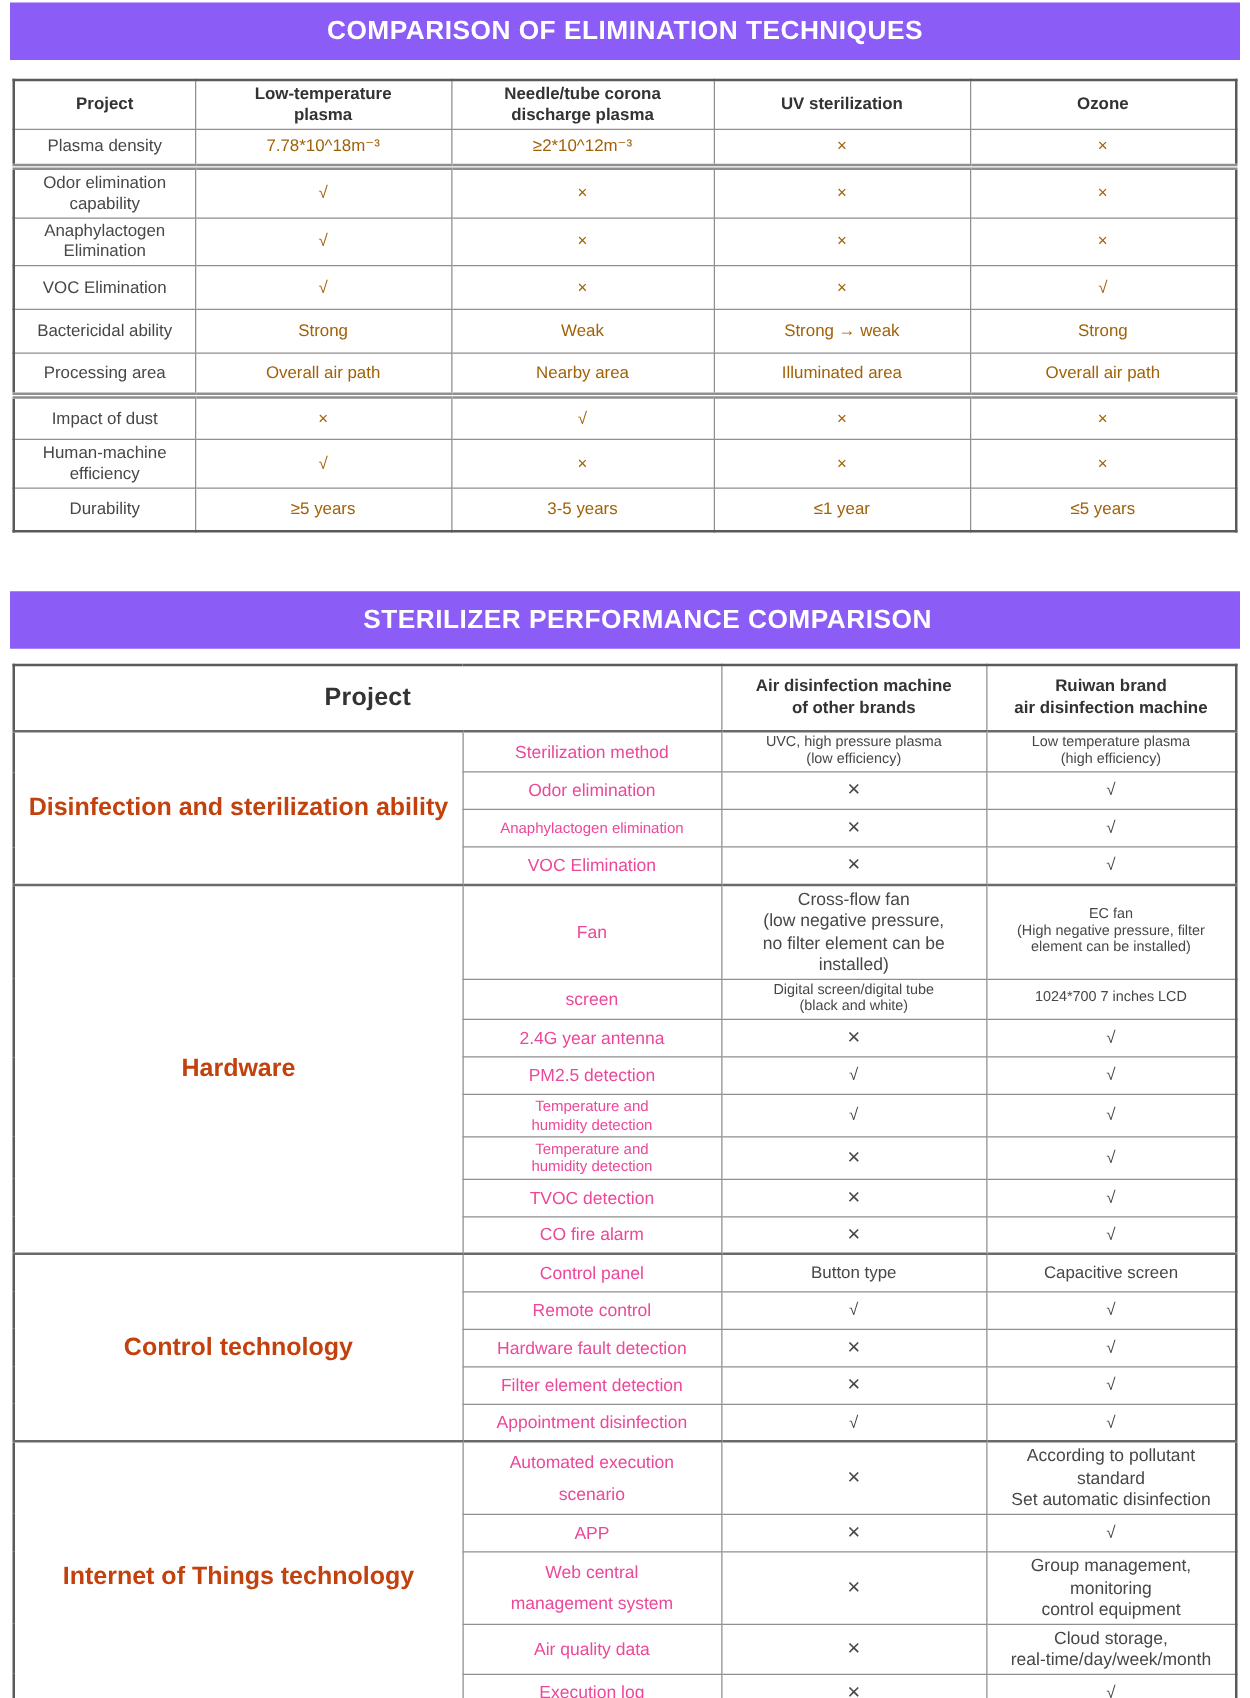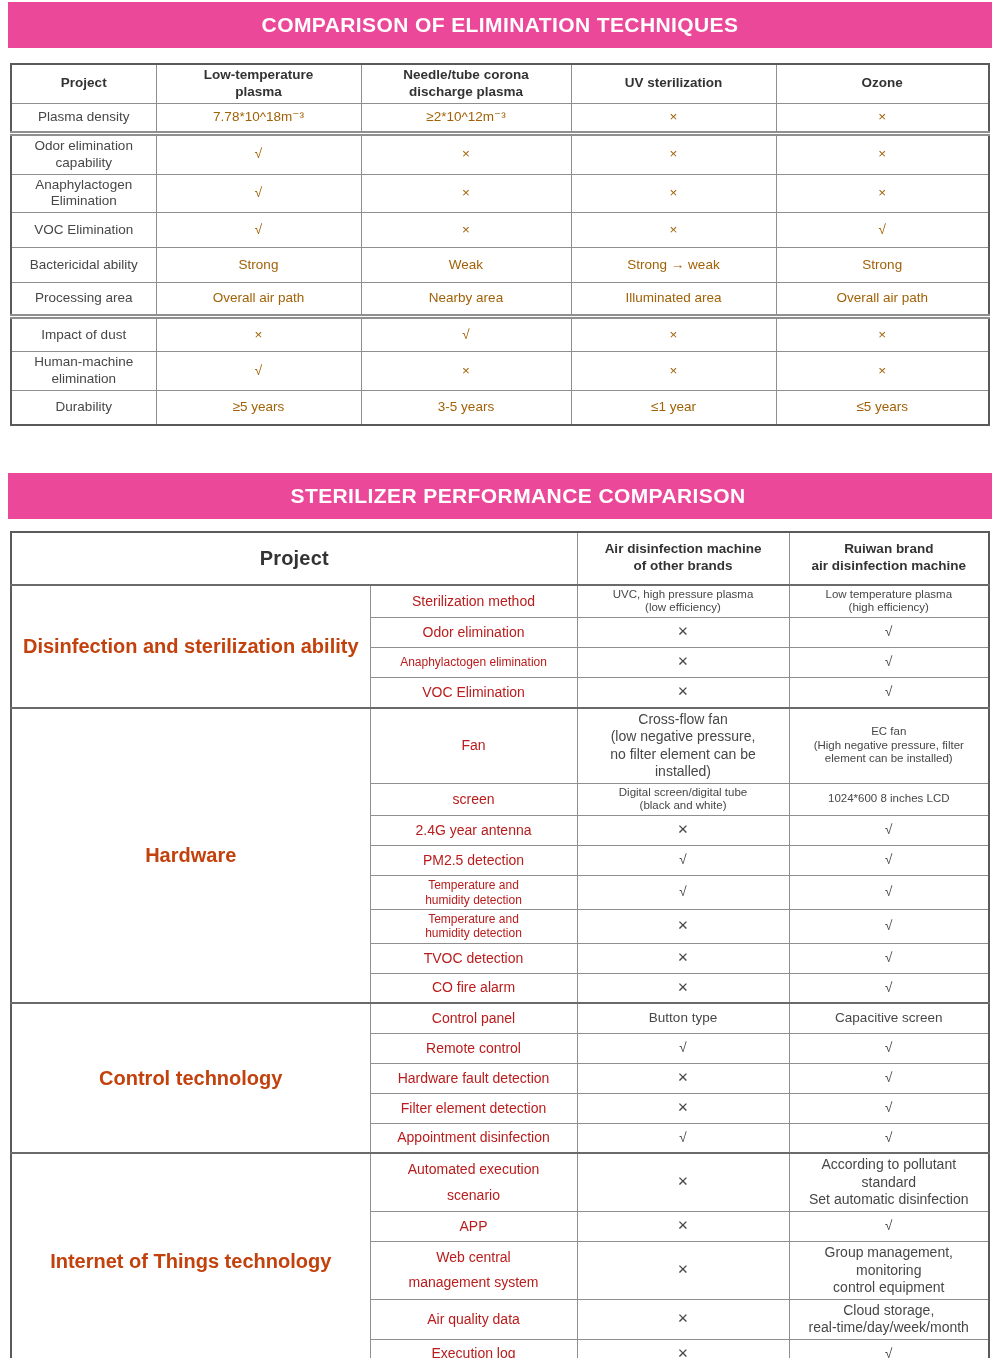--- a/index.html
+++ b/index.html
@@ -5,21 +5,21 @@
   html,body { margin:0; padding:0; background:#ffffff; }
   body {
     width:1000px;
     font-family:"Liberation Sans","DejaVu Sans",sans-serif;
     color:#434343;
     -webkit-font-smoothing:antialiased;
   }
   .banner {
     margin:0 8px;
     height:46px;
-    background:#ec4899;
+    background:#8b5cf6;
     color:#ffffff;
     font-weight:bold;
     font-size:21px;
     letter-spacing:0.4px;
     display:flex;
     align-items:center;
     justify-content:center;
   }
   .banner-1 { margin-top:2px; }
   .banner-2 { margin-top:47px;padding-left:36px; }
@@ -56,21 +56,21 @@
   .t1 { font-size:13.5px; }
   .t1 thead th { font-weight:bold; color:#333333; }
   .t1 tbody th { font-weight:normal; color:#474747; }
   .t1 td { color:#a16207; }
   .row-sep th, .row-sep td { border-top:5px double #8f8f8f; }
 
   
   .t2 thead th { font-weight:bold; color:#333333; font-size:13.5px; }
   .t2 .project-h { font-size:20px; letter-spacing:0.2px; }
   .t2 .grp { font-weight:bold; font-size:20px; color:#c2410c; }
-  .t2 .item { font-size:14px; color:#b91c1c; }
+  .t2 .item { font-size:14px; color:#ec4899; }
   .t2 .item.sm { font-size:12px; line-height:1.2; }
   .t2 td { font-size:13.5px; color:#474747; }
   .t2 td.sm { font-size:11.5px; line-height:1.2; }
   .t2 td.xs { font-size:14px; line-height:1.25; }
   .lh-loose { line-height:1.8; }
   .g-start th, .g-start td { border-top:2px solid #6a6a6a; }
 </style>
 </head>
 <body>
 
@@ -139,21 +139,21 @@
       <td>Overall air path</td>
     </tr>
     <tr class="rh35 row-sep">
       <th>Impact of dust</th>
       <td>×</td>
       <td>√</td>
       <td>×</td>
       <td>×</td>
     </tr>
     <tr class="rh35">
-      <th>Human-machine elimination</th>
+      <th>Human-machine efficiency</th>
       <td>√</td>
       <td>×</td>
       <td>×</td>
       <td>×</td>
     </tr>
     <tr class="rh34">
       <th>Durability</th>
       <td>≥5 years</td>
       <td>3-5 years</td>
       <td>≤1 year</td>
@@ -213,21 +213,21 @@
 (low negative pressure,
 no filter element can be installed)</td>
       <td class="sm">EC fan
 (High negative pressure, filter
 element can be installed)</td>
     </tr>
     <tr class="rh30">
       <th class="item">screen</th>
       <td class="sm">Digital screen/digital tube
 (black and white)</td>
-      <td class="sm">1024*600  8 inches LCD</td>
+      <td class="sm">1024*700  7 inches LCD</td>
     </tr>
     <tr class="rh30">
       <th class="item">2.4G year antenna</th>
       <td>✕</td>
       <td>√</td>
     </tr>
     <tr class="rh30">
       <th class="item">PM2.5 detection</th>
       <td>√</td>
       <td>√</td>

